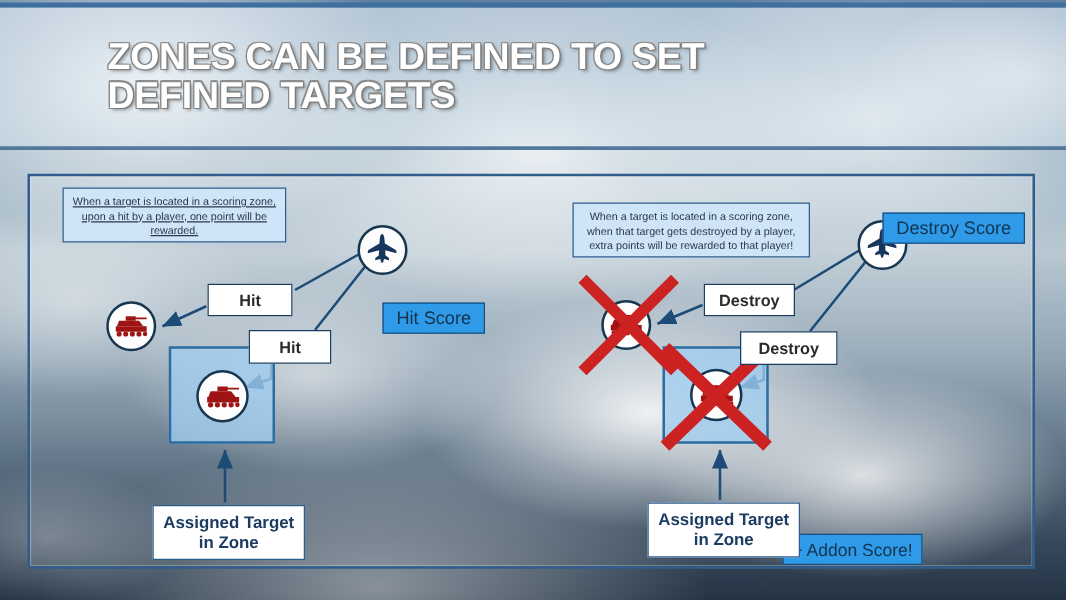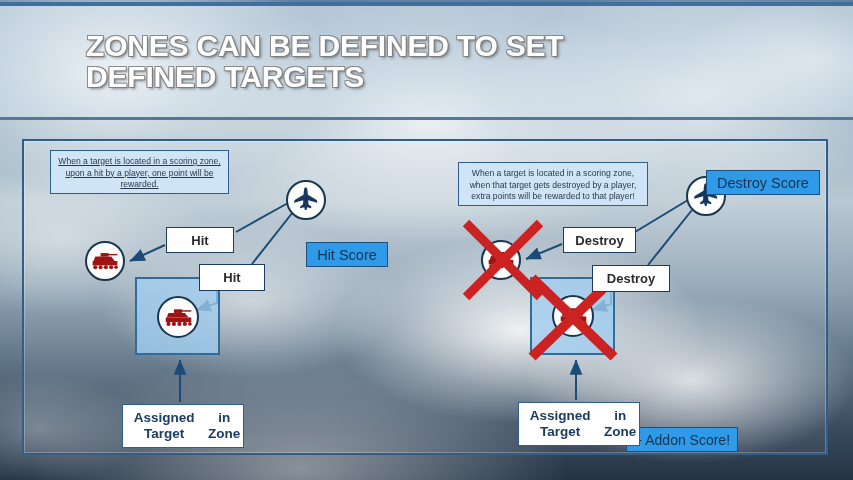--- a/index.html
+++ b/index.html
@@ -67,21 +67,21 @@
     font-size:13px;font-weight:bold;}
   #lbl-hit-1{left:166px;top:227px;width:68px;height:26px;}
   #lbl-hit-2{left:199px;top:264px;width:66px;height:27px;}
   #lbl-destroy-1{left:563px;top:227px;width:73px;height:26px;}
   #lbl-destroy-2{left:592px;top:265px;width:78px;height:27px;}
 
   
   .callout{position:absolute;box-sizing:border-box;background:#ffffff;
     border:1.8px solid #2f5d8c;color:#1c3c62;font-weight:bold;
     font-size:13.5px;line-height:16px;text-align:center;
-    display:flex;flex-direction:row;align-items:center;justify-content:center;}
+    display:flex;flex-direction:column;align-items:center;justify-content:center;}
   #callout-left{left:122px;top:404px;width:122px;height:44px;}
   #callout-right{left:518px;top:402px;width:122px;height:44px;}
 
   
   .badge{position:absolute;box-sizing:border-box;
     background:#2f9ae8;border:1.8px solid #1c4e7d;color:#13344f;
     display:flex;align-items:center;justify-content:center;
     font-size:14.5px;}
   #badge-hit{left:306px;top:214px;width:82px;height:25px;margin-top:28px;}
   #badge-destroy{left:706px;top:170px;width:114px;height:25px;}

